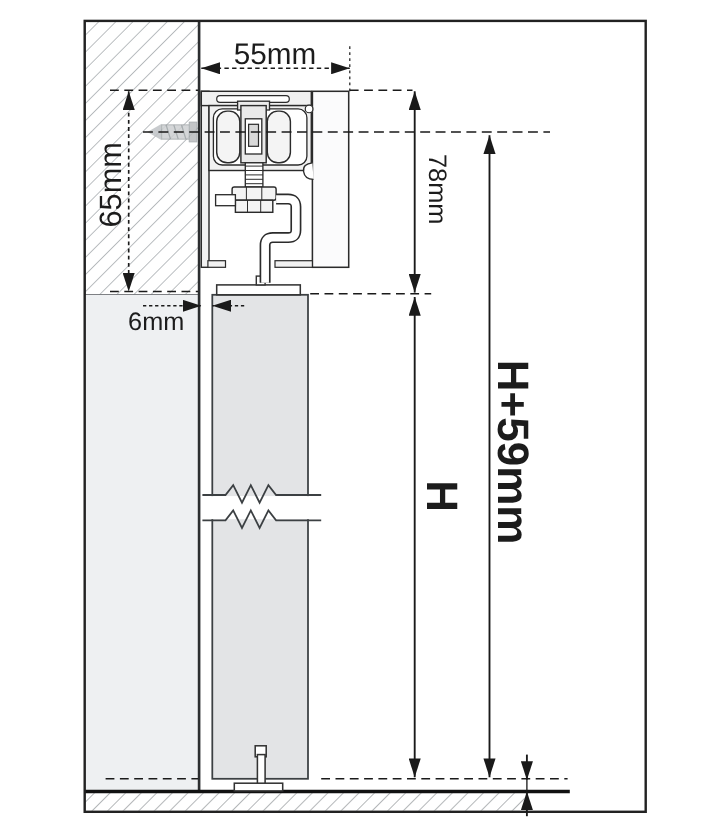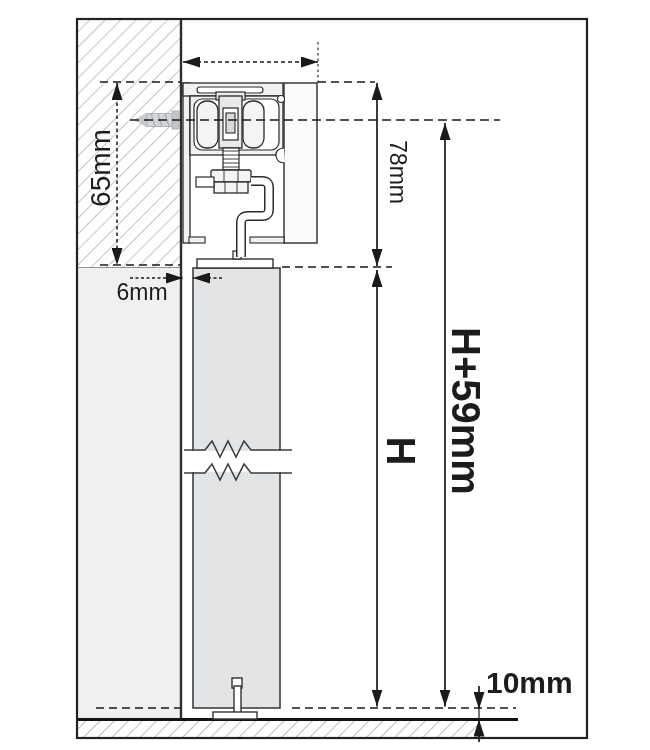--- a/index.html
+++ b/index.html
@@ -120,26 +120,26 @@
       <line x1="222" y1="278" x2="193" y2="278" stroke-width="1.4" stroke-dasharray="3 2.5" marker-end="url(#arw)"></line>
       <line x1="377" y1="83" x2="377" y2="266" stroke-width="1.7" marker-start="url(#arw)" marker-end="url(#arw)"></line>
       <line x1="377" y1="270" x2="377" y2="706.5" stroke-width="1.7" marker-start="url(#arw)" marker-end="url(#arw)"></line>
       <line x1="445" y1="123" x2="445" y2="706.5" stroke-width="1.7" marker-start="url(#arw)" marker-end="url(#arw)"></line>
       <line x1="479" y1="686" x2="479" y2="709" stroke-width="1.7" marker-end="url(#arw)"></line>
       <line x1="479" y1="742" x2="479" y2="719.5" stroke-width="1.7" marker-end="url(#arw)"></line>
       <line x1="479" y1="709" x2="479" y2="719" stroke-width="1.2"></line>
     </g>
   </svg>
 
+  <div class="dim-label w400" style="left:190px;top:36px;width:120px;font-size:27px;">55mm</div>
 
   <div class="dim-label w400 rot-ccw" style="left:43px;top:152px;width:120px;height:32px;font-size:28px;">65mm</div>
 
   <div class="dim-label w400" style="left:112px;top:281px;width:60px;font-size:23px;">6mm</div>
 
   <div class="dim-label w400 rot-cw" style="left:341px;top:159px;width:110px;height:26px;font-size:23px;">78mm</div>
 
   <div class="dim-label w700 rot-cw" style="left:369px;top:429px;width:60px;height:44px;font-size:40px;">H</div>
 
   <div class="dim-label w700 rot-cw" style="left:374px;top:389px;width:180px;height:44px;font-size:40px;">H+59mm</div>
 
-  <div class="dim-label w700" style="left:486px;top:668px;width:100px;font-size:30px;text-align:left;">10mm</div>
 
 </div>
 
 </body></html>

